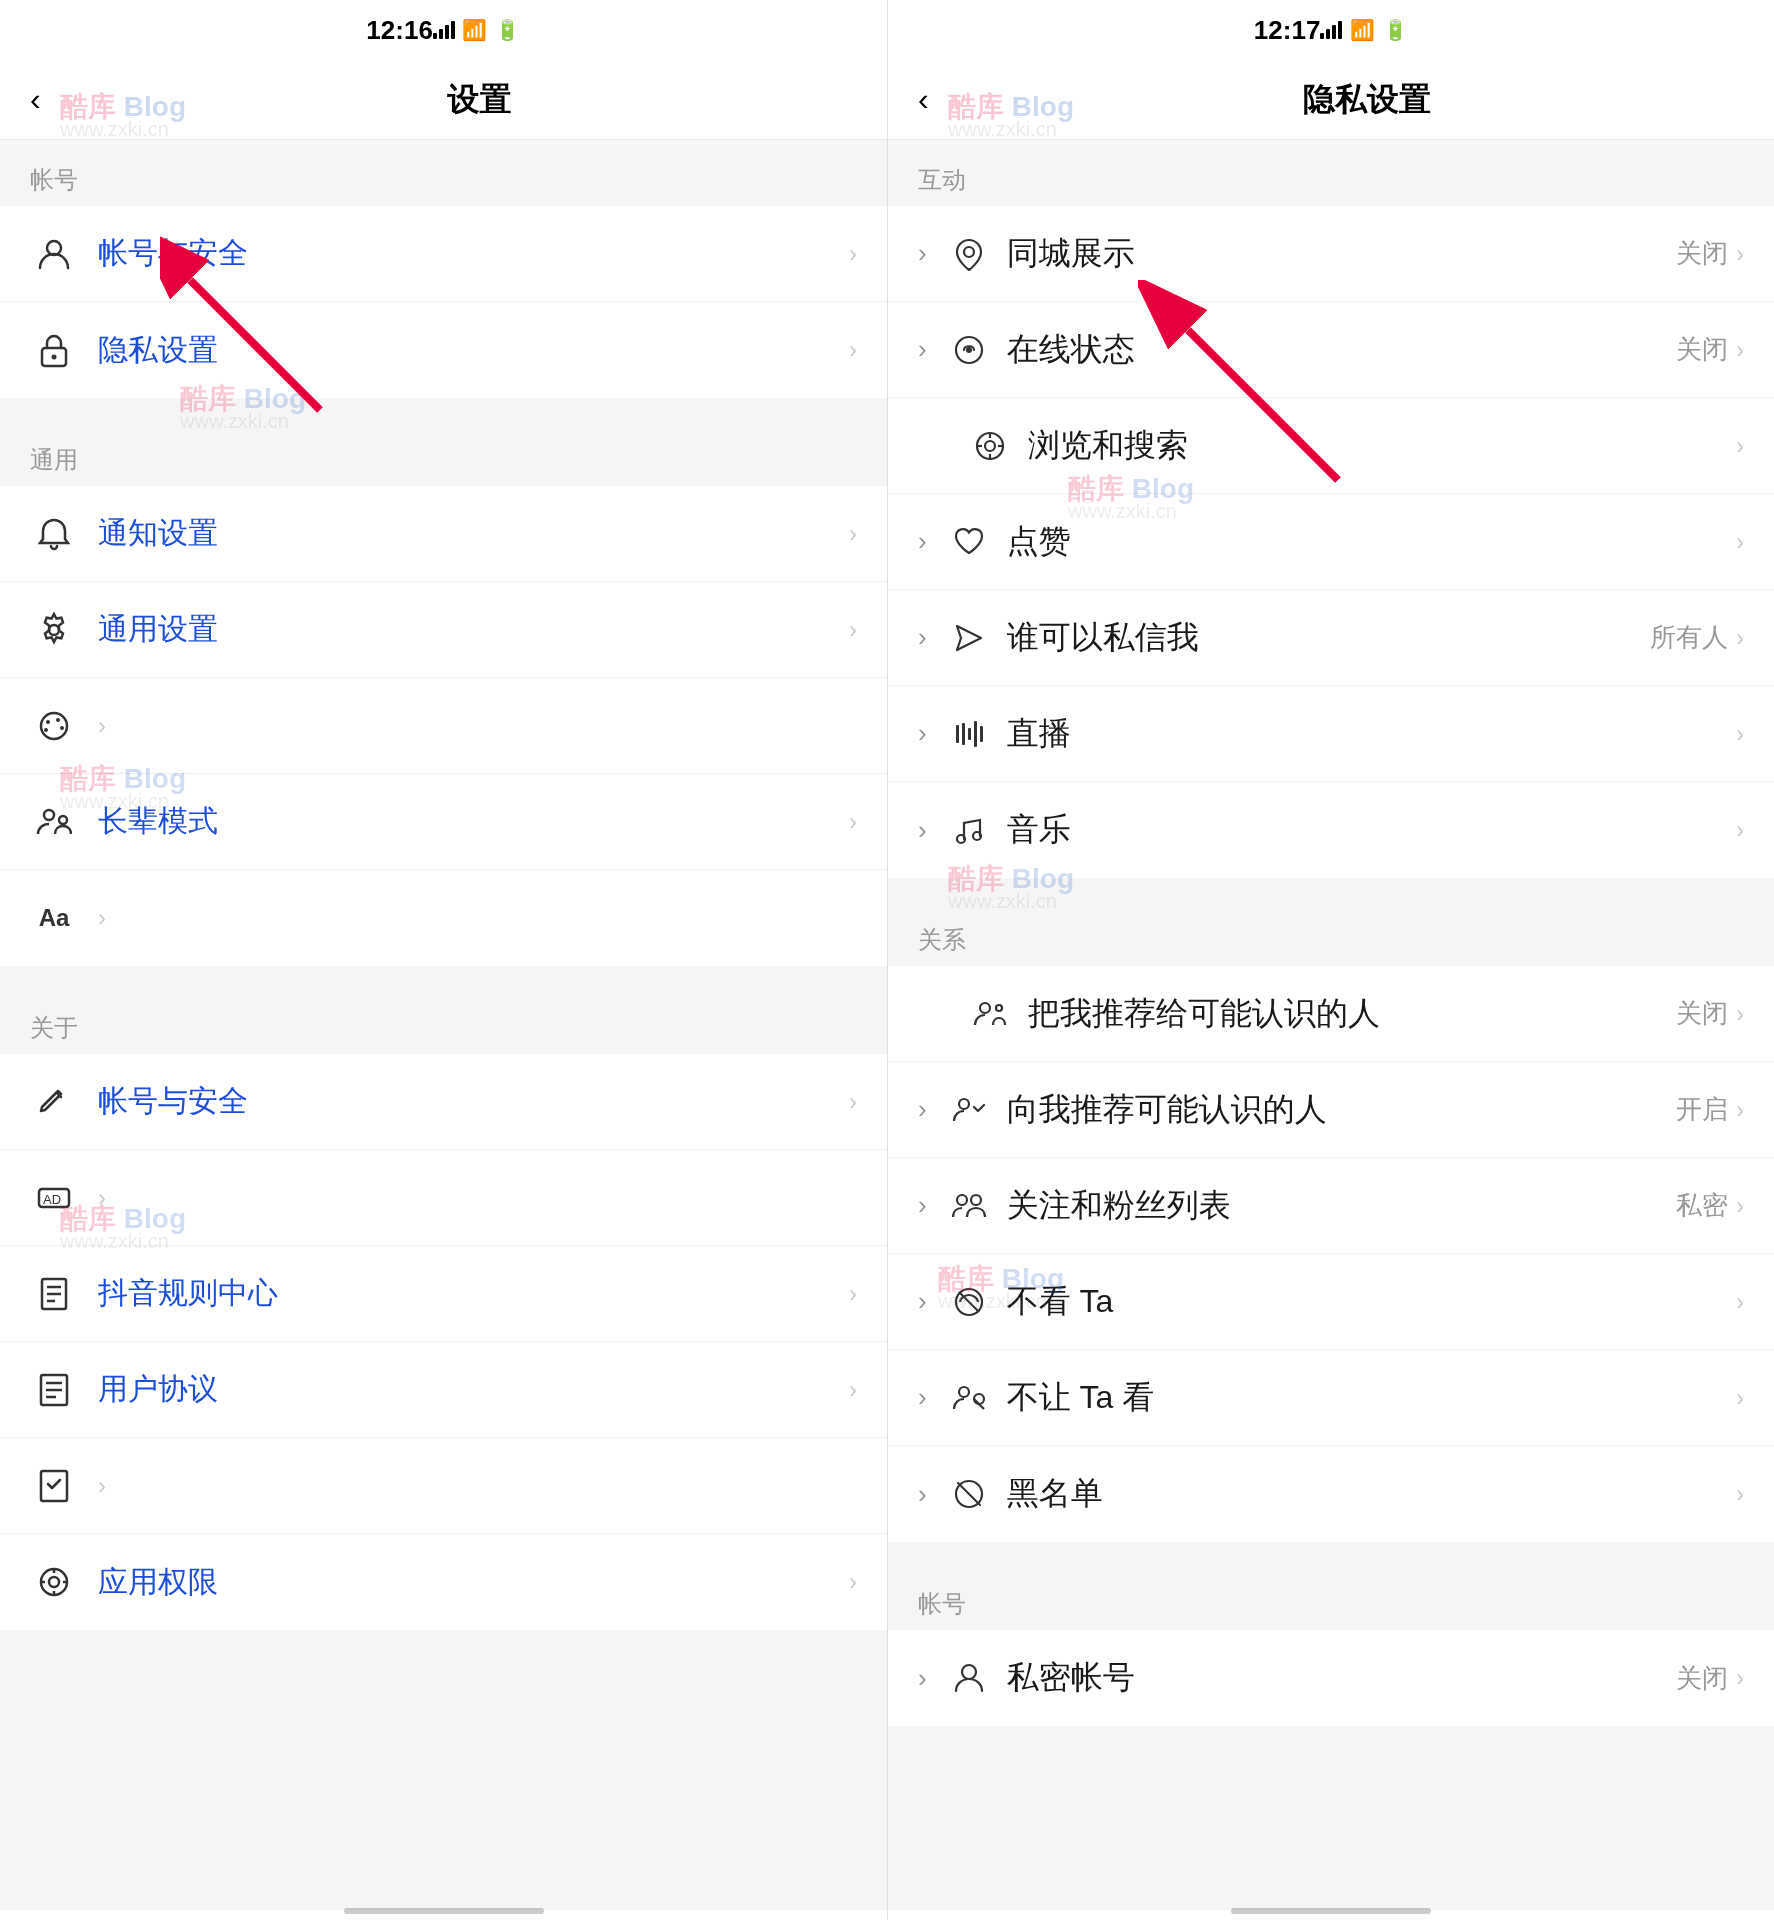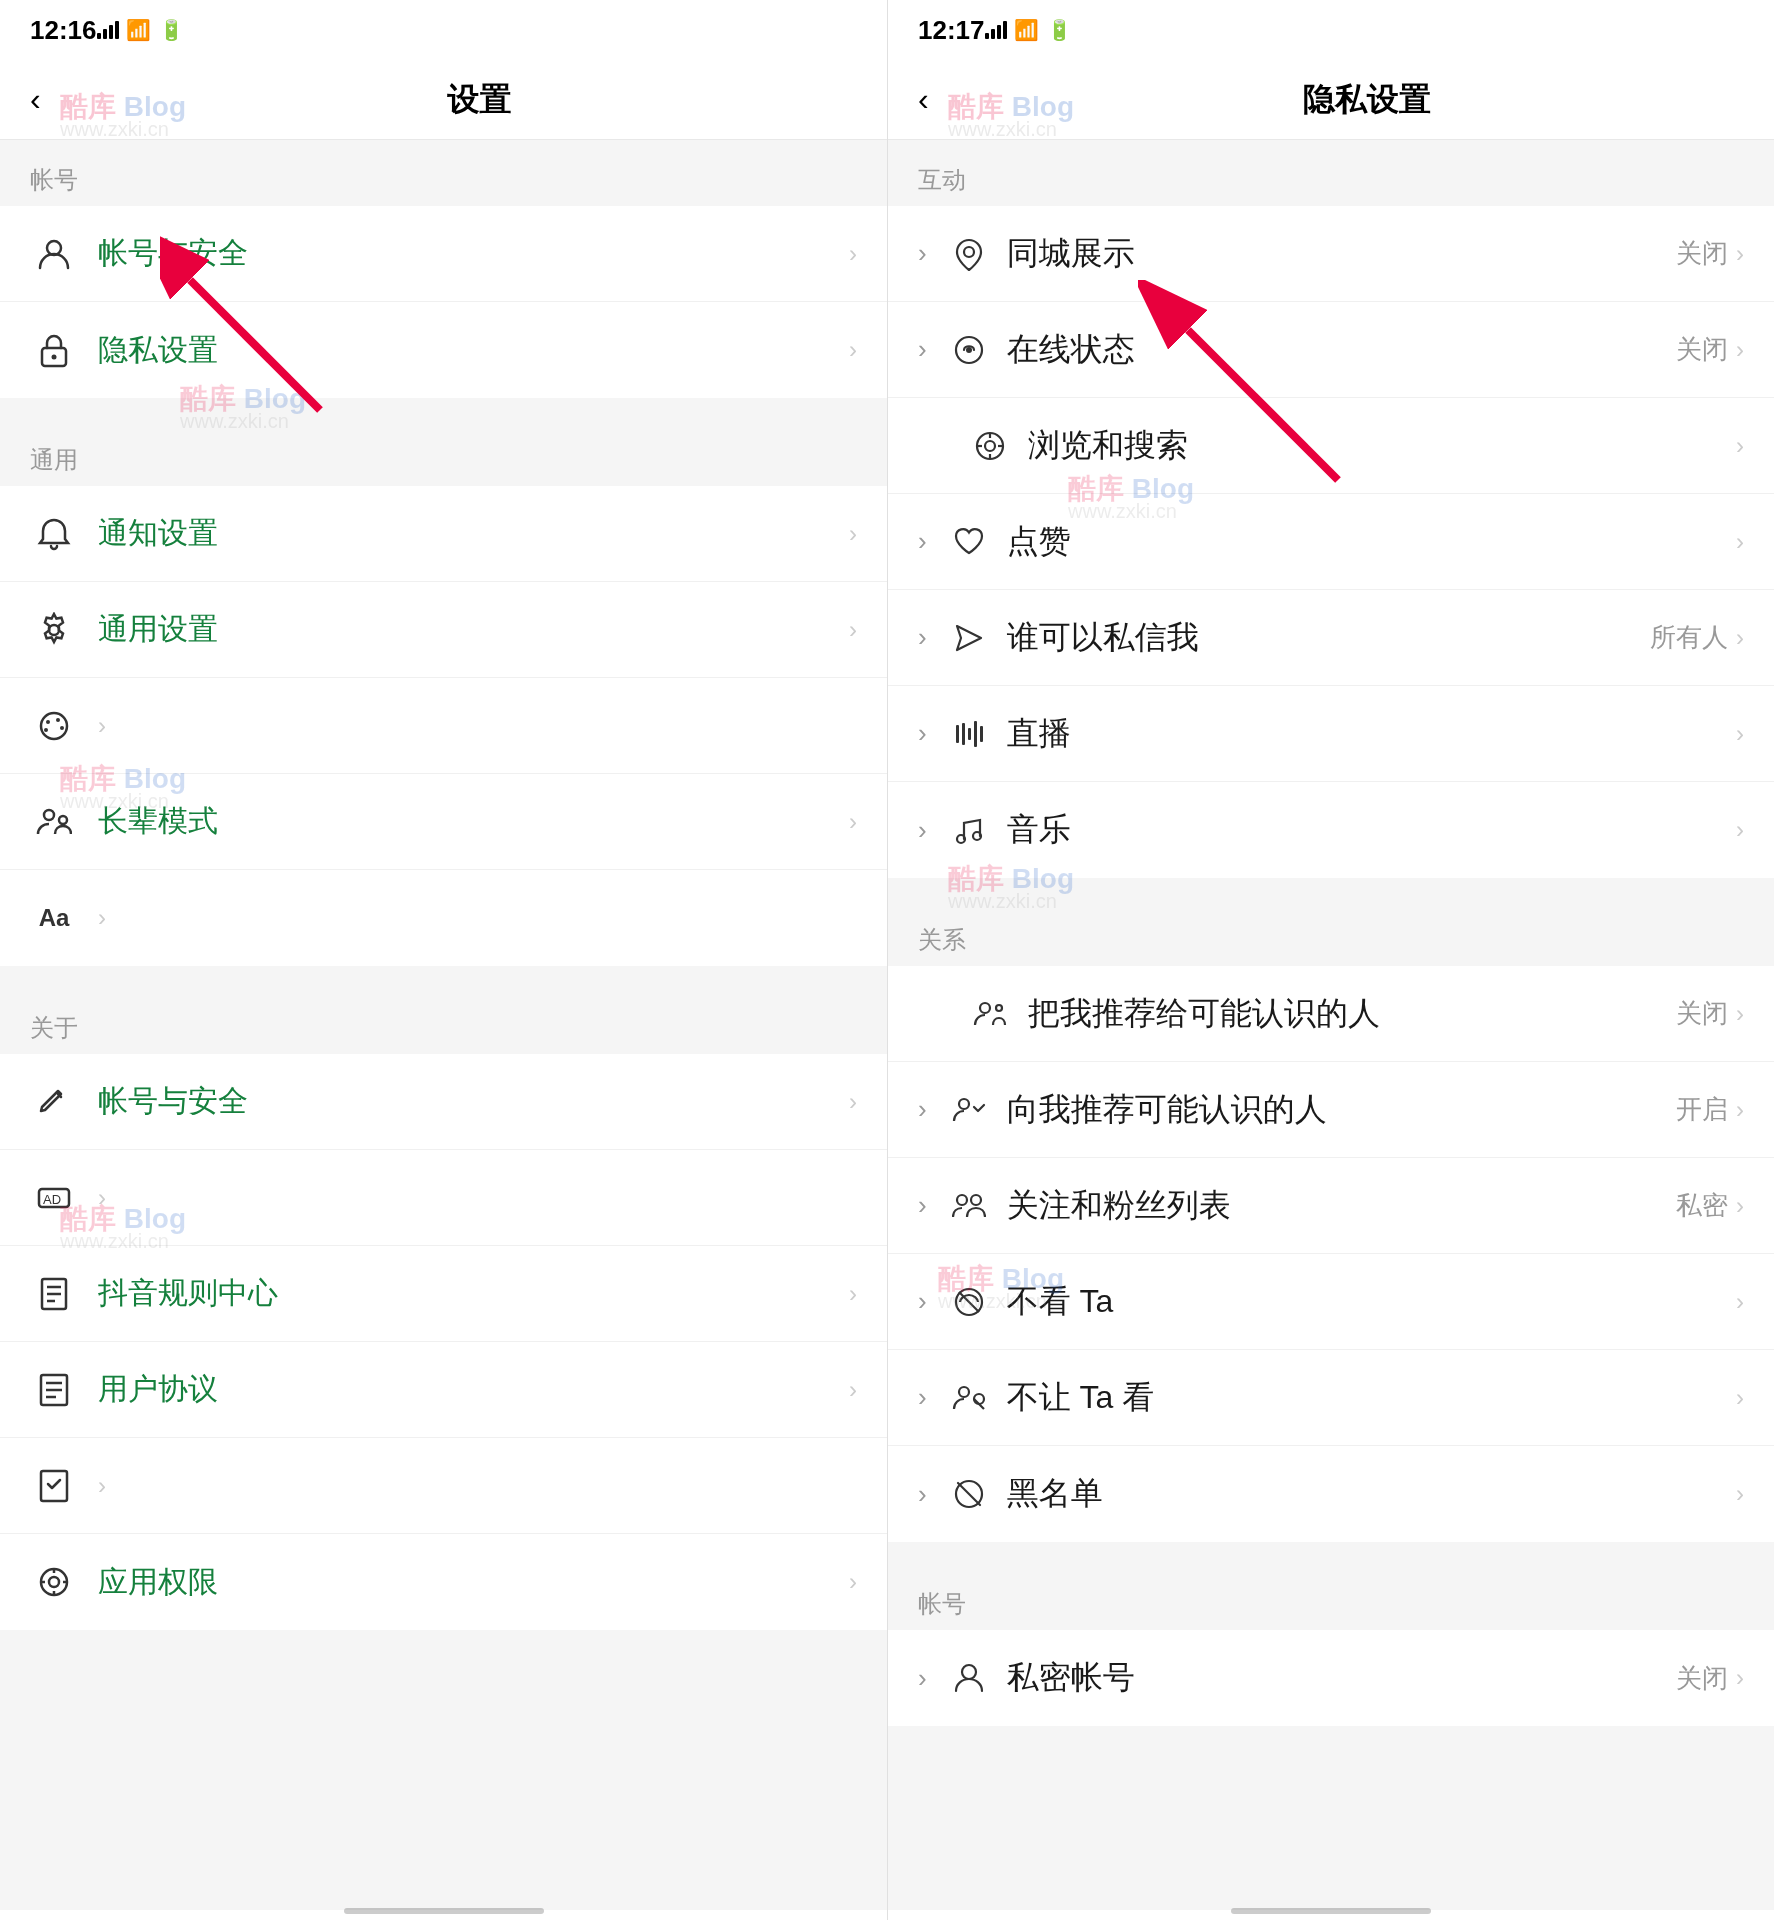--- a/index.html
+++ b/index.html
@@ -23,21 +23,21 @@
       position: relative;
       overflow: hidden;
     }
 
     
     .status-bar {
       height: 60px;
       background: #fff;
       display: flex;
       align-items: center;
-      justify-content: flex-start;
+      justify-content: center;
       padding: 0 30px;
     }
     .status-time {
       font-size: 26px;
       font-weight: 600;
       color: #000;
     }
     .status-icons {
       display: flex;
       align-items: center;
@@ -130,21 +130,21 @@
       height: 36px;
     }
     .item-icon-text {
       font-size: 24px;
       font-weight: 600;
       color: #333;
     }
 
     .item-label {
       font-size: 30px;
-      color: #15803d;
+      color: #1d4ed8;
       flex: 1;
     }
 
     .item-arrow {
       font-size: 24px;
       color: #ccc;
     }
 
     
     .privacy-item {

